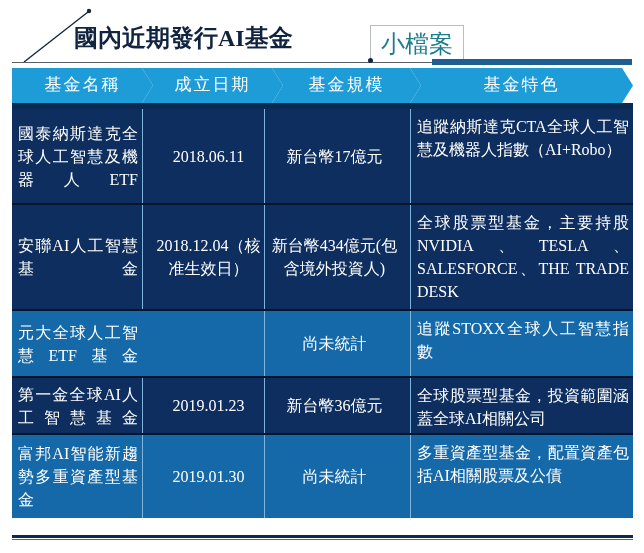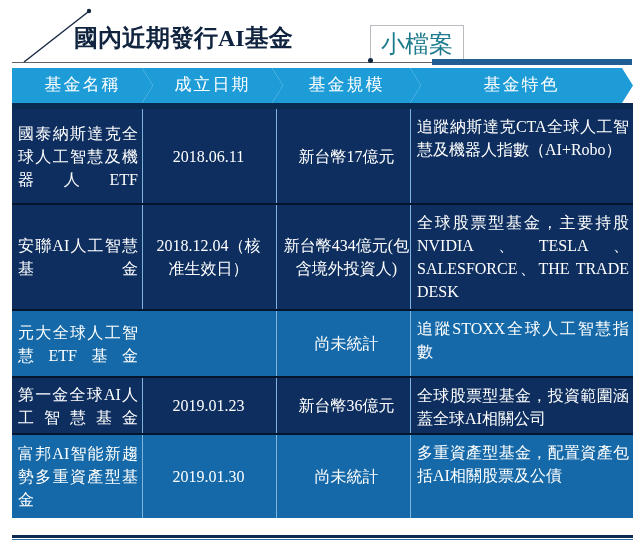--- a/index.html
+++ b/index.html
@@ -133,21 +133,21 @@
     color: #ffffff;
     font-size: 16px;
     line-height: 23px;
     padding: 4px 4px 4px 6px;
     overflow: hidden;
     font-family: "Liberation Serif", "DejaVu Serif", serif;
   }
   .cell.sep { border-left: 1px solid #7fb4dc; }
   .cell.c-name  { left: 0px;   width: 130px; text-align: justify; text-align-last: justify; }
   .cell.c-date  { left: 130px; width: 130px; text-align: center; }
-  .cell.c-scale { left: 264px; width: 138px; text-align: center; }
+  .cell.c-scale { left: 252px; width: 138px; text-align: center; }
   .cell.c-feat  { left: 398px; width: 223px; text-align: justify; text-align-last: left; }
 
   .cell-inner {
     display: block;
     width: 100%;
   }
   .vcenter { display: flex; align-items: center; justify-content: flex-start; height: 100%; }
   .vcenter.ctr { justify-content: center; }
   .vtop { display: flex; align-items: flex-start; height: 100%; padding-top: 2px; }
 

